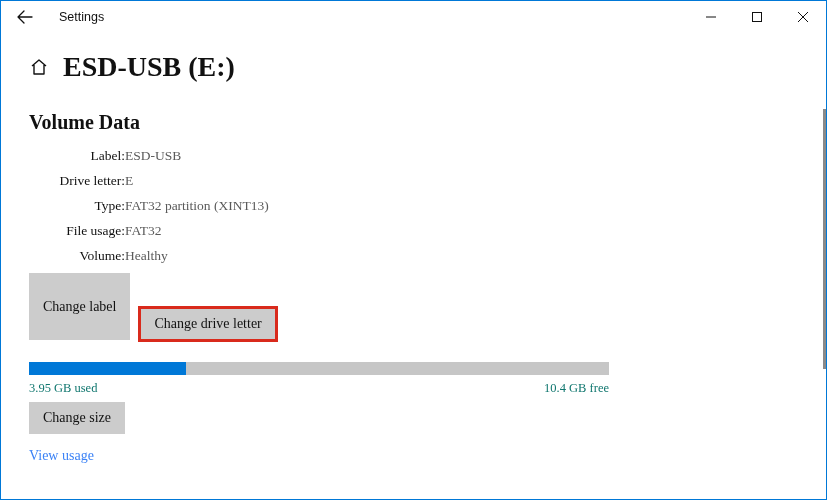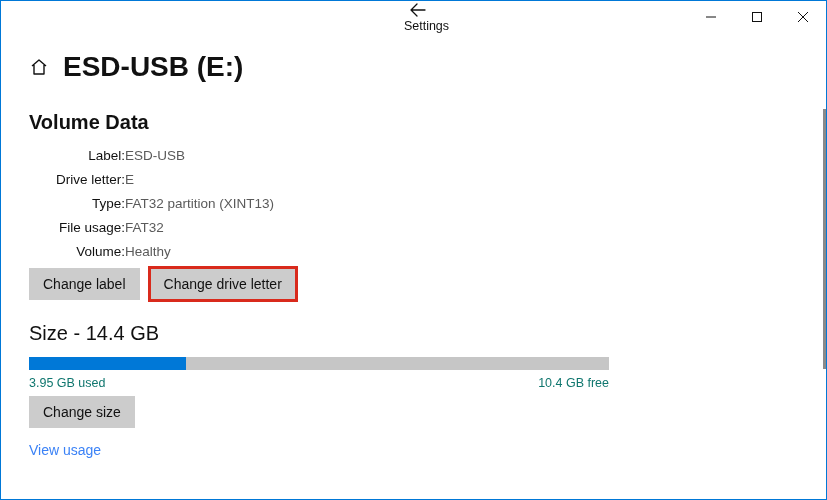--- a/index.html
+++ b/index.html
@@ -10,21 +10,20 @@
     height: 500px;
     border: 1px solid #0078d7;
     position: relative;
     overflow: hidden;
   }
   .titlebar {
     display: flex;
     align-items: center;
     height: 32px;
     padding-left: 8px;
-    flex-direction: column;
   }
   .titlebar .back {
     width: 32px; height: 32px;
     display: flex; align-items: center; justify-content: center;
     font-size: 16px; color: #000;
   }
   .titlebar .title {
     margin-left: 18px;
     font-size: 12.5px;
     color: #111;
@@ -38,20 +37,21 @@
     width: 46px; height: 32px;
     display: flex; align-items: center; justify-content: center;
     font-size: 11px; color: #111;
     font-family: "Segoe MDL2 Assets", "Segoe UI Symbol", sans-serif;
   }
   .content {
     padding: 18px 28px 0 28px;
     height: calc(100% - 32px);
     overflow-y: auto;
     position: relative;
+    font-family: Liberation Serif, serif;
   }
   .header-row {
     display: flex;
     align-items: center;
     gap: 14px;
     margin-bottom: 28px;
   }
   .home-ic {
     font-size: 18px;
     color: #111;
@@ -93,20 +93,21 @@
     border: none;
     font-family: inherit;
     font-size: 14px;
     color: #111;
     padding: 8px 14px;
     cursor: pointer;
   }
   .btn.highlight {
     outline: 3px solid #d92a1c;
     outline-offset: -1px;
+    margin-top: 35px;
   }
   .size-section { margin-top: 22px; }
   .size-h {
     font-size: 20px;
     font-weight: 400;
     color: #111;
     margin-bottom: 12px;
   }
   .bar {
     width: 580px;
@@ -205,21 +206,20 @@
       <div class="kv-val">Healthy</div>
     </div>
   </div>
 
   <div class="btn-row">
     <button class="btn">Change label</button>
     <button class="btn highlight">Change drive letter</button>
   </div>
 
   <div class="size-section">
-    <div class="size-h">Size - 14.4 GB</div>
     <div class="bar">
       <div class="fill" id="size-fill" style="width: 27%;"></div>
     </div>
     <div class="bar-labels">
       <span>3.95 GB used</span>
       <span>10.4 GB free</span>
     </div>
     <div class="btn-row">
       <button class="btn">Change size</button>
     </div>

